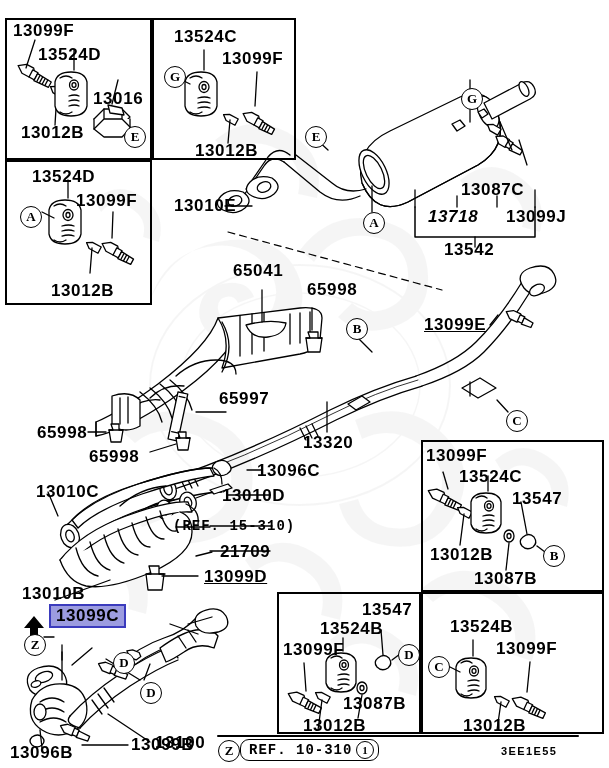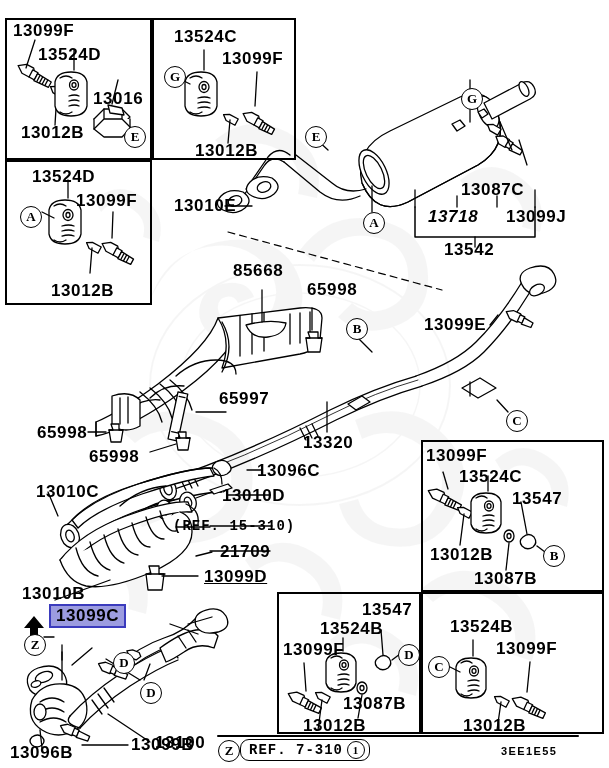--- a/index.html
+++ b/index.html
@@ -515,27 +515,27 @@
   <div class="lbl" style="left:32px; top:168px;">13524D</div>
   <div class="lbl" style="left:76px; top:192px;">13099F</div>
   <div class="lbl" style="left:51px; top:282px;">13012B</div>
 
   <div class="lbl" style="left:174px;top:197px;">13010E</div>
   <div class="lbl" style="left:461px;top:181px;">13087C</div>
   <div class="lbl" style="left:428px;top:208px;font-style:italic;">13718</div>
   <div class="lbl" style="left:493px;top:208px;margin-left:13px;">13099J</div>
   <div class="lbl" style="left:444px;top:241px;">13542</div>
 
-  <div class="lbl" style="left:233px;top:262px;">85668</div>
+  <div class="lbl" style="left:233px;top:262px;">65041</div>
   <div class="lbl" style="left:307px;top:281px;">65998</div>
   <div class="lbl" style="left:219px;top:390px;">65997</div>
   <div class="lbl" style="left:37px; top:424px;">65998</div>
   <div class="lbl" style="left:89px; top:448px;">65998</div>
 
-  <div class="lbl" style="left:424px;top:316px;">13099E</div>
+  <div class="lbl" style="left:424px;top:316px;text-decoration:underline;">13099E</div>
   <div class="lbl" style="left:303px;top:434px;">13320</div>
   <div class="lbl" style="left:257px;top:462px;">13096C</div>
 
   <div class="lbl" style="left:36px; top:483px;">13010C</div>
   <div class="lbl" style="left:222px;top:487px;">13010D</div>
   <div class="lbl mono" style="left:173px;top:519px;font-size:14px;letter-spacing:1px;">(REF. 15-310)</div>
   <div class="lbl" style="left:220px;top:543px;">21709</div>
   <div class="lbl" style="left:204px;top:568px;text-decoration:underline;">13099D</div>
   <div class="lbl" style="left:22px; top:585px;">13010B</div>
 
@@ -555,20 +555,20 @@
   <div class="lbl" style="left:320px;top:620px;">13524B</div>
   <div class="lbl" style="left:283px;top:641px;">13099F</div>
   <div class="lbl" style="left:343px;top:695px;">13087B</div>
   <div class="lbl" style="left:303px;top:717px;">13012B</div>
 
   <div class="lbl" style="left:450px;top:618px;">13524B</div>
   <div class="lbl" style="left:496px;top:640px;">13099F</div>
   <div class="lbl" style="left:463px;top:717px;">13012B</div>
 
   <div class="refbox" style="left:240px;top:739px;height:22px;">
-    <span>REF. 7-310</span>
+    <span>REF. 10-310</span>
     <span class="circ" style="position:relative;left:4px;top:0;width:16px;height:16px;font-size:11px;border-width:1.4px;">
       <span>1</span>
     </span>
   </div>
   <div class="code" style="left:501px;top:745px;">3EE1E55</div>
 
 </div>
 
 </body></html>

